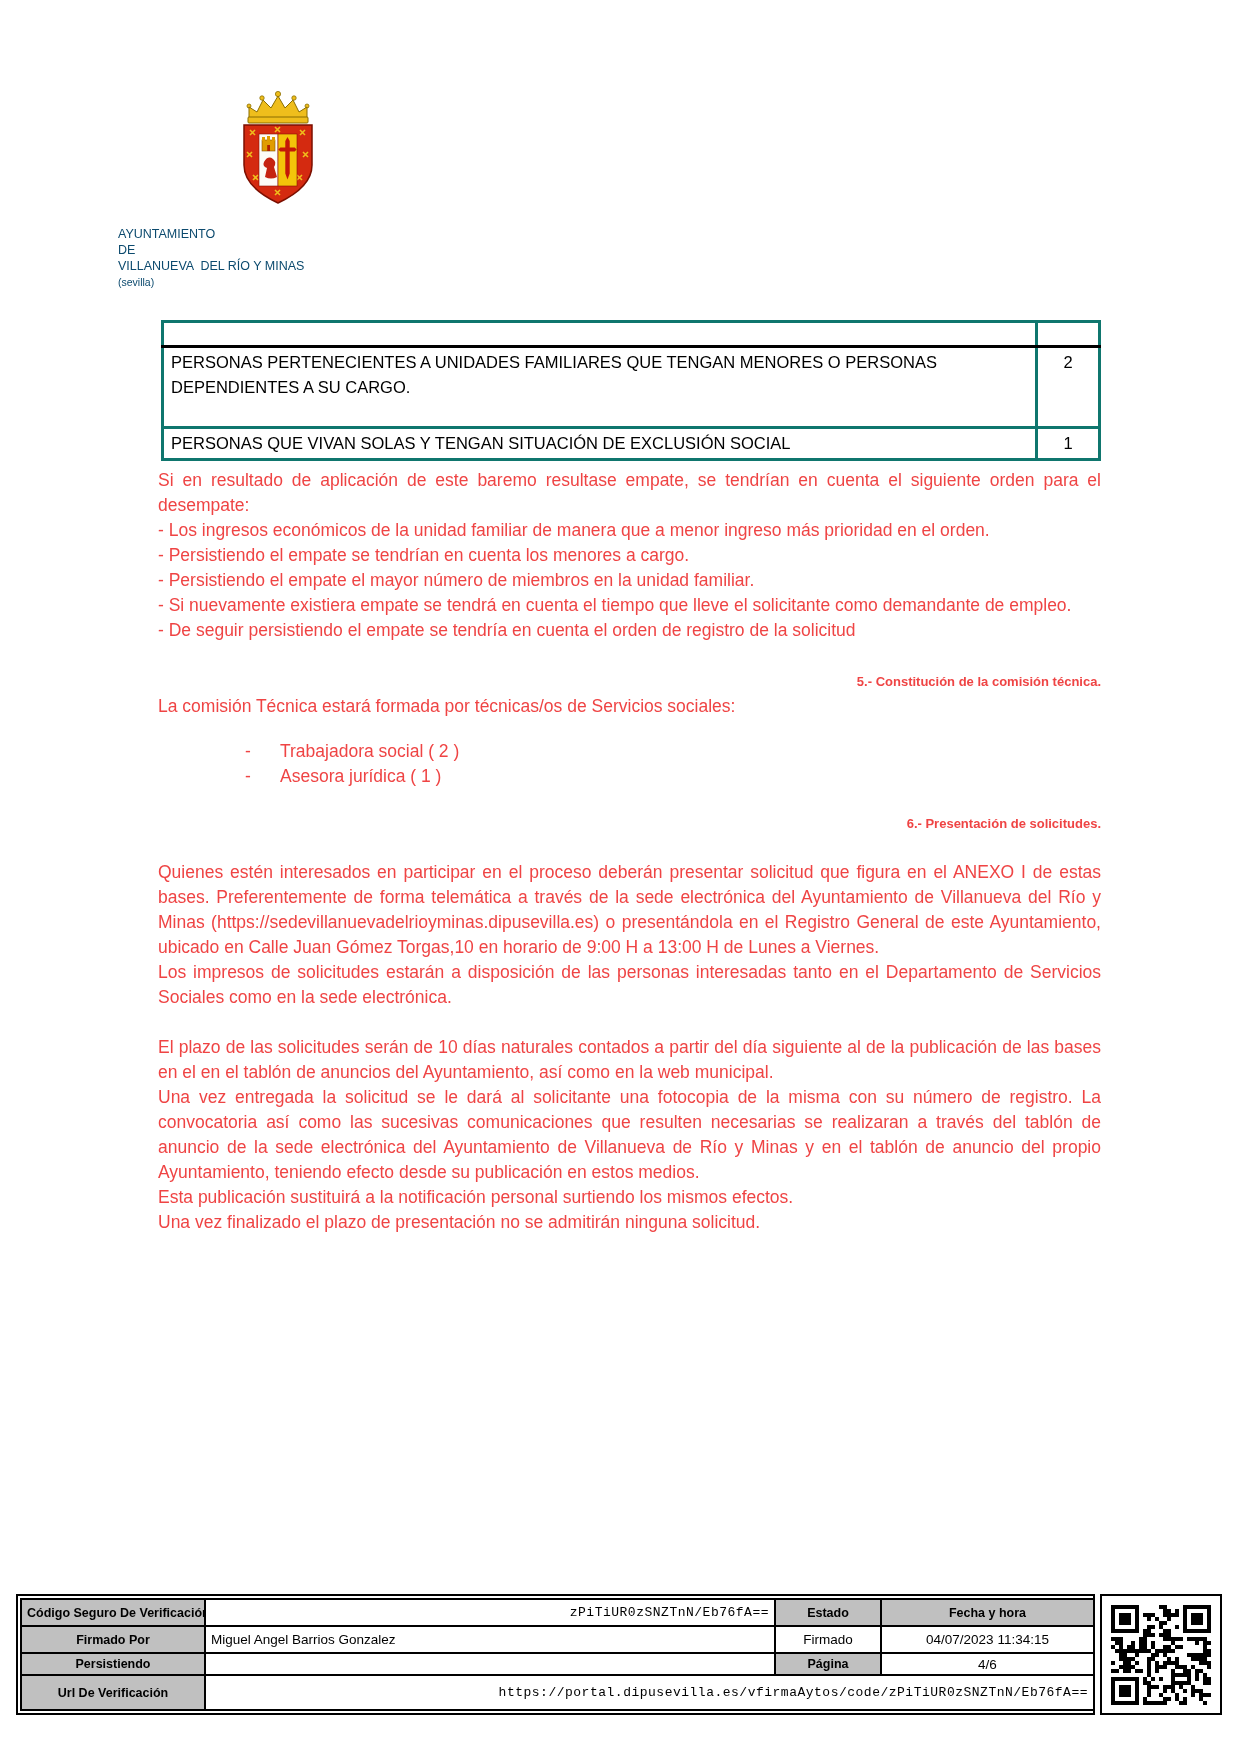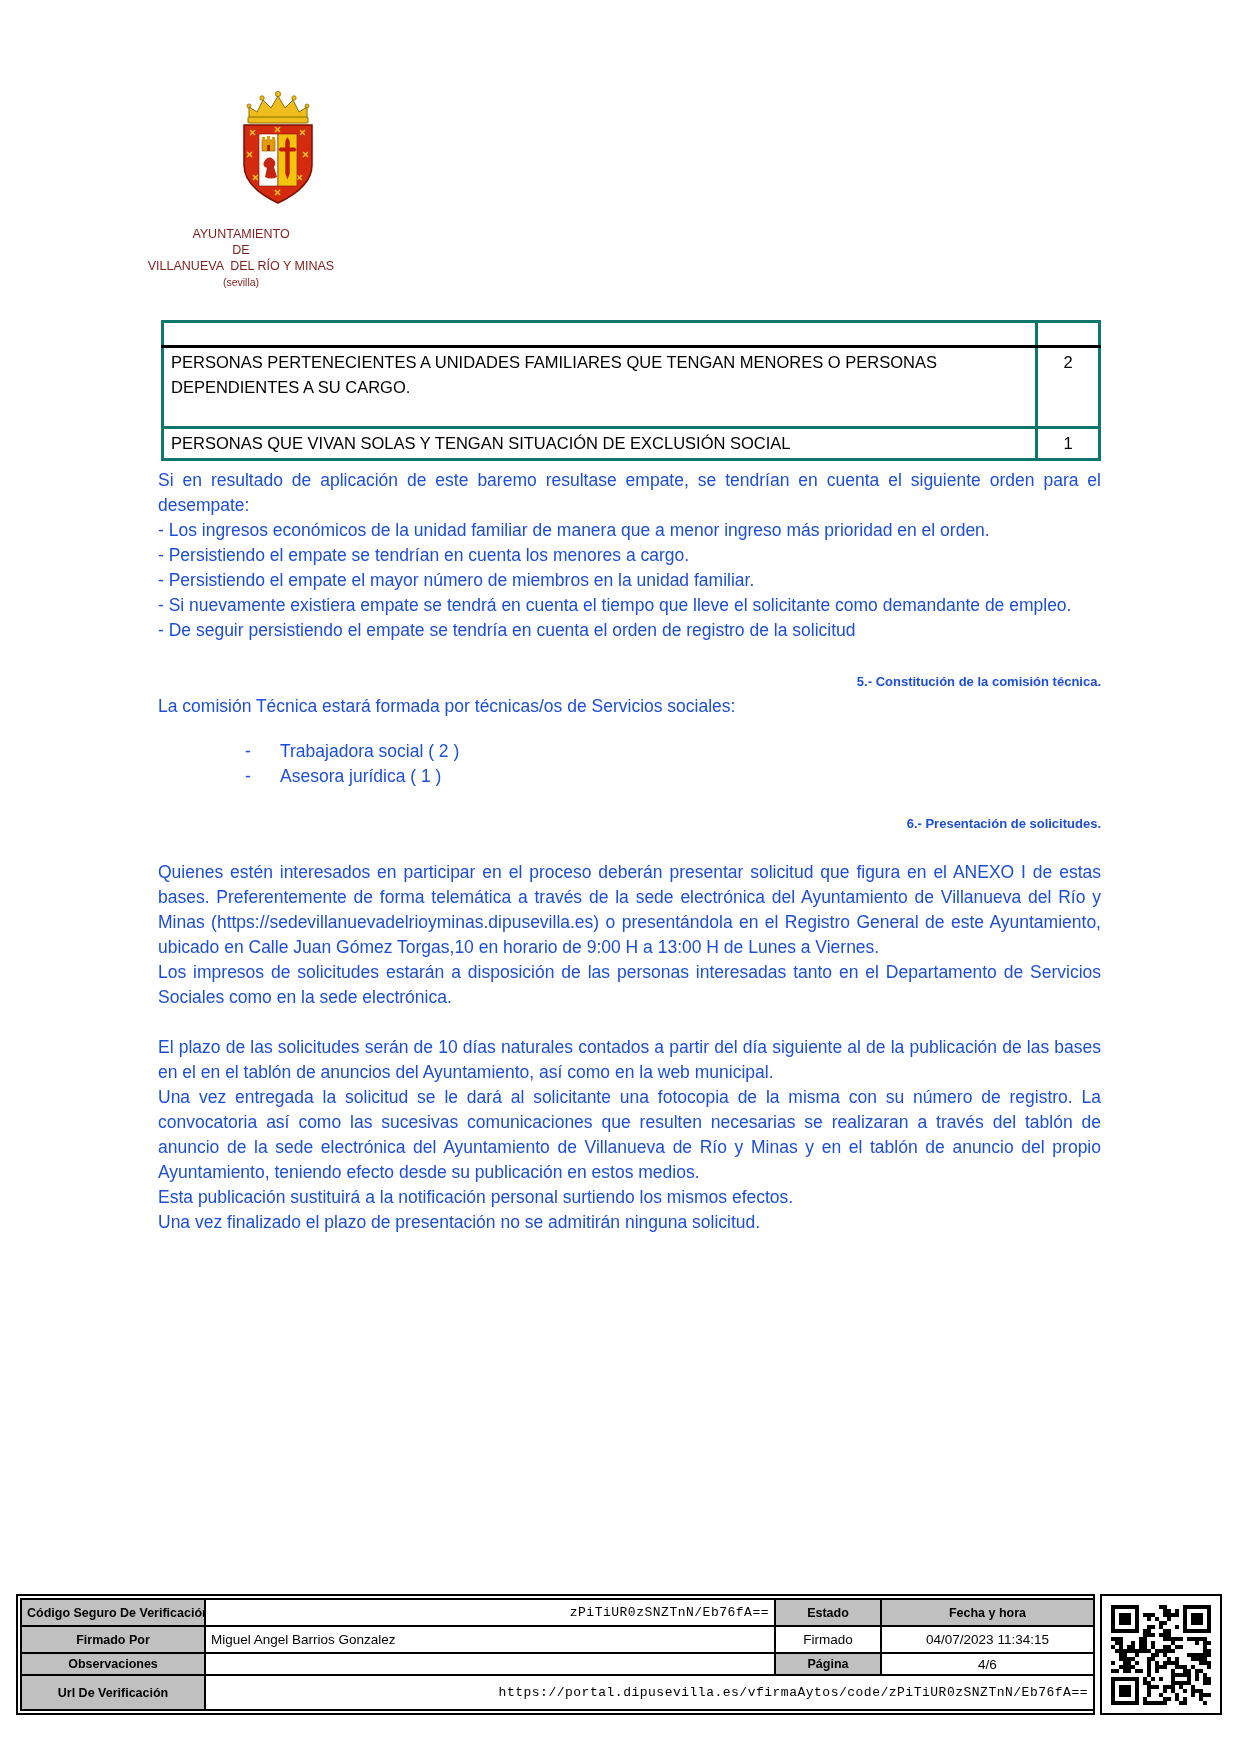--- a/index.html
+++ b/index.html
@@ -15,21 +15,21 @@
     background:#fff;
     font-family:"Liberation Sans", sans-serif;
     color:#000;
     overflow:hidden;
   }
 
   
   .crest{position:absolute;left:236px;top:90px;width:84px;height:118px;}
   .org-block{
     position:absolute;left:118px;top:226px;width:246px;
-    text-align:center;font-size:12.5px;line-height:16px;color:#7f1d1d;
+    font-size:12.5px;line-height:16px;color:#0c4a6e;
   }
   .org-block .l3{white-space:pre;}
   .org-block .l4{font-size:10.5px;}
 
   
   .score-table-wrap{position:absolute;left:161px;top:320px;width:937px;}
   table.score{
     border-collapse:collapse;table-layout:fixed;width:100%;
     font-size:16.5px;line-height:25px;
   }
@@ -39,21 +39,21 @@
     padding:2px 8px 2px 7px;
   }
   table.score .empty-row td{height:25px;padding:0;border-bottom:3px solid #000;}
   table.score .big-row td{height:81px;}
   table.score .small-row td{height:16px;}
   table.score td.pts{text-align:center;padding-left:2px;padding-right:2px;}
 
   
   .doc-body{
     position:absolute;left:158px;top:468px;width:943px;
-    font-size:17.5px;line-height:25px;text-align:justify;color:#1d4ed8;
+    font-size:17.5px;line-height:25px;text-align:justify;color:#ef4444;
   }
   .doc-body p{margin:0;}
   .doc-body h2{font-size:13px;line-height:25px;font-weight:bold;text-align:right;}
   .h5-heading{margin-top:26px !important;}
   .p5a{margin-top:26px !important;}
   .tech-list{margin-top:20px !important;list-style:none;}
   .tech-list .row{display:flex;text-align:left;}
   .tech-list .dash{display:inline-block;width:35px;margin-left:87px;}
   .h6-heading{margin-top:22px !important;}
   .p6a{margin-top:24px !important;}
@@ -209,21 +209,21 @@
         <td class="flabel">Estado</td>
         <td class="flabel">Fecha y hora</td>
       </tr>
       <tr style="height:27px">
         <td class="flabel">Firmado Por</td>
         <td class="fname">Miguel Angel Barrios Gonzalez</td>
         <td class="fcenter">Firmado</td>
         <td class="fcenter">04/07/2023 11:34:15</td>
       </tr>
       <tr style="height:22px">
-        <td class="flabel">Observaciones</td>
+        <td class="flabel">Persistiendo</td>
         <td></td>
         <td class="flabel">Página</td>
         <td class="fcenter">4/6</td>
       </tr>
       <tr>
         <td class="flabel">Url De Verificación</td>
         <td class="fmono" colspan="3">https://portal.dipusevilla.es/vfirmaAytos/code/zPiTiUR0zSNZTnN/Eb76fA==</td>
       </tr>
     </tbody>
       </table>

